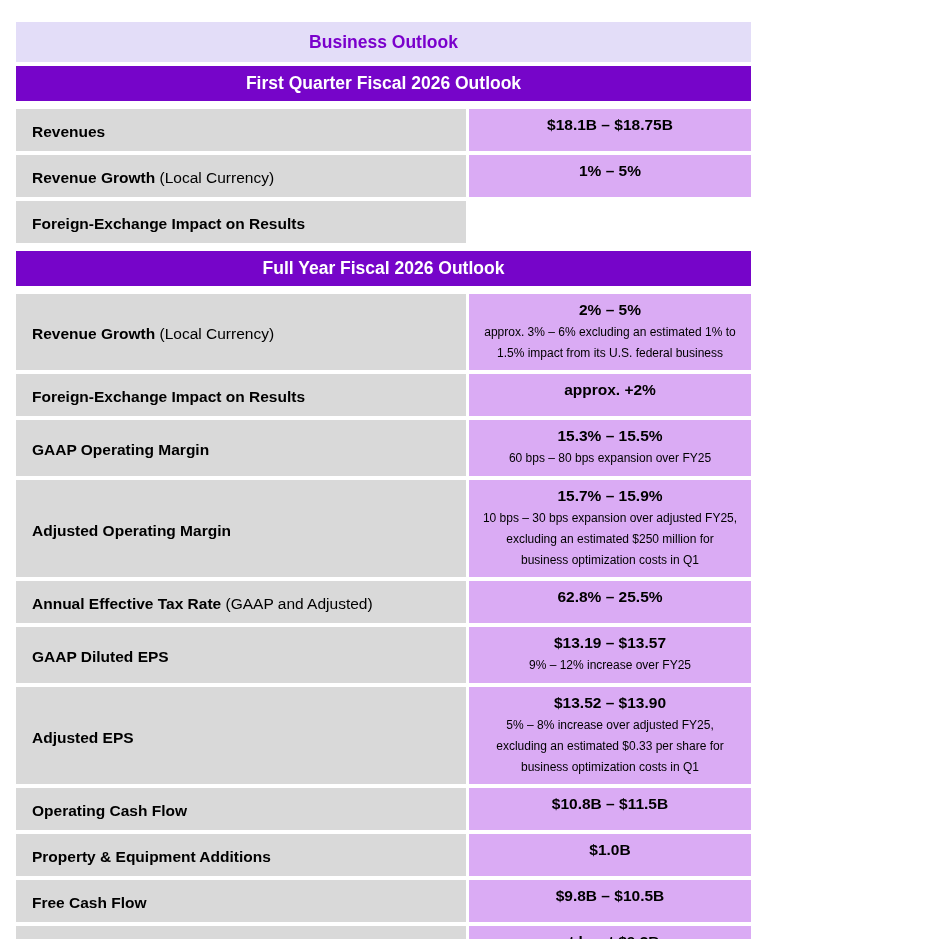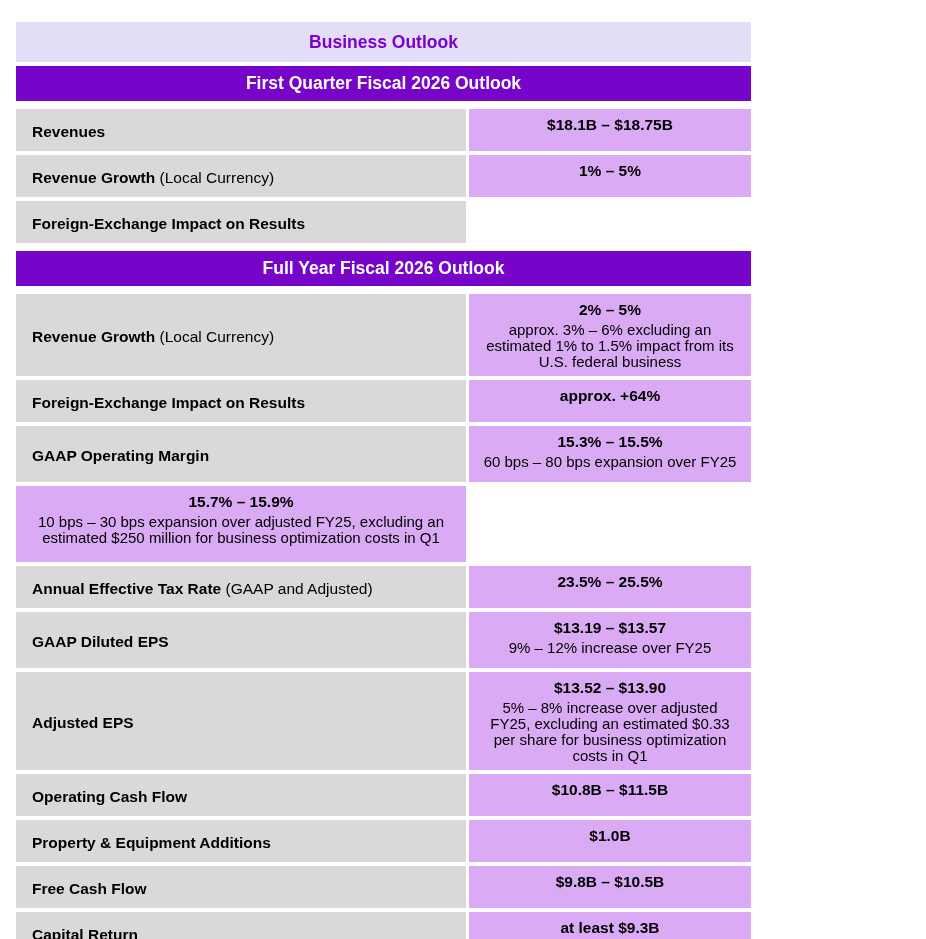--- a/index.html
+++ b/index.html
@@ -58,21 +58,21 @@
   }
   .lbl-bold{font-weight:bold;}
   .lbl-norm{font-weight:normal;white-space:pre-wrap;}
   .value-cell{
     background:var(--value-cell-bg);
     display:flex;flex-direction:column;align-items:center;
     text-align:center;
     padding:6px 12px;
   }
   .val{font-weight:bold;font-size:15.5px;line-height:20px;}
-  .note{font-size:15px;line-height:16px;margin-top:2px;}
+  .note{font-size:12px;line-height:21px;margin-top:2px;}
 </style>
 </head>
 <body>
 
 <div class="page">
 
   <div class="banner">Business Outlook</div>
 
   <div class="section-q1">
     <div class="band">First Quarter Fiscal 2026 Outlook</div>
@@ -113,45 +113,48 @@
           <div class="cell value-cell">
             <div class="val">2% – 5%</div>
             <div class="note">approx. 3% – 6% excluding an estimated 1% to 1.5% impact from its U.S. federal business</div>
           </div>
         </div>
         <div class="row h1">
           <div class="cell label-cell">
             <span class="lbl-bold">Foreign-Exchange Impact on Results</span>
           </div>
           <div class="cell value-cell">
-            <div class="val">approx. +64%</div>
+            <div class="val">approx. +2%</div>
           </div>
         </div>
         <div class="row h2">
           <div class="cell label-cell">
             <span class="lbl-bold">GAAP Operating Margin</span>
           </div>
           <div class="cell value-cell">
             <div class="val">15.3% – 15.5%</div>
             <div class="note">60 bps – 80 bps expansion over FY25</div>
           </div>
         </div>
         <div class="row h3">
+          <div class="cell label-cell">
+            <span class="lbl-bold">Adjusted Operating Margin</span>
+          </div>
           <div class="cell value-cell">
             <div class="val">15.7% – 15.9%</div>
             <div class="note">10 bps – 30 bps expansion over adjusted FY25, excluding an estimated $250 million for business optimization costs in Q1</div>
           </div>
         </div>
         <div class="row h1">
           <div class="cell label-cell">
             <span class="lbl-bold">Annual Effective Tax Rate</span>
             <span class="lbl-norm"> (GAAP and Adjusted)</span>
           </div>
           <div class="cell value-cell">
-            <div class="val">23.5% – 25.5%</div>
+            <div class="val">62.8% – 25.5%</div>
           </div>
         </div>
         <div class="row h2">
           <div class="cell label-cell">
             <span class="lbl-bold">GAAP Diluted EPS</span>
           </div>
           <div class="cell value-cell">
             <div class="val">$13.19 – $13.57</div>
             <div class="note">9% – 12% increase over FY25</div>
           </div>

